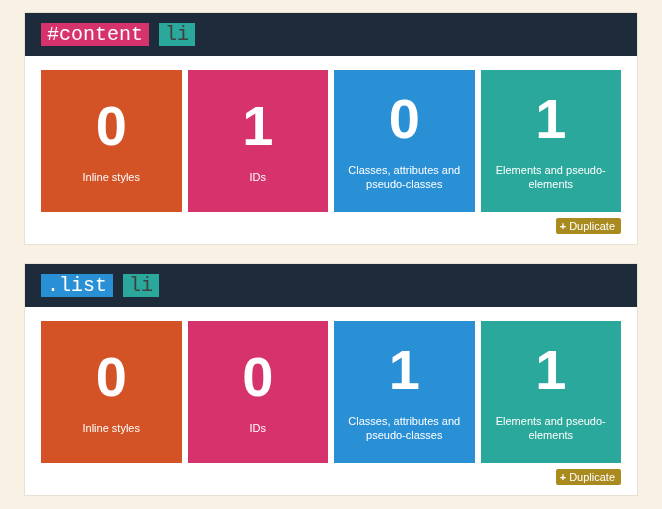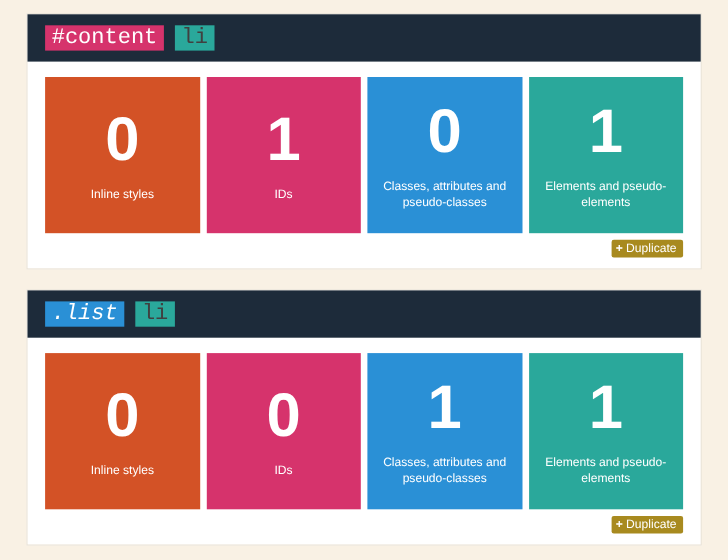--- a/index.html
+++ b/index.html
@@ -24,21 +24,21 @@
     display: flex;
     gap: 10px;
     align-items: center;
   }
   .token {
     display: inline-block;
     padding: 0 6px;
     font-family: "Courier New", Courier, monospace;
   }
   .tok-id   { background: #d6336c; color: #fff; }
-  .tok-cls  { background: #2a90d6; color: #fff; font-style: italic; }
+  .tok-cls  { background: #2a90d6; color: #fff; }
   .tok-el   { background: #2aa89b; color: #404040; }
   .grid {
     display: flex;
     gap: 6px;
     padding: 14px 16px 6px 16px;
   }
   .tile {
     flex: 1;
     height: 142px;
     display: flex;

